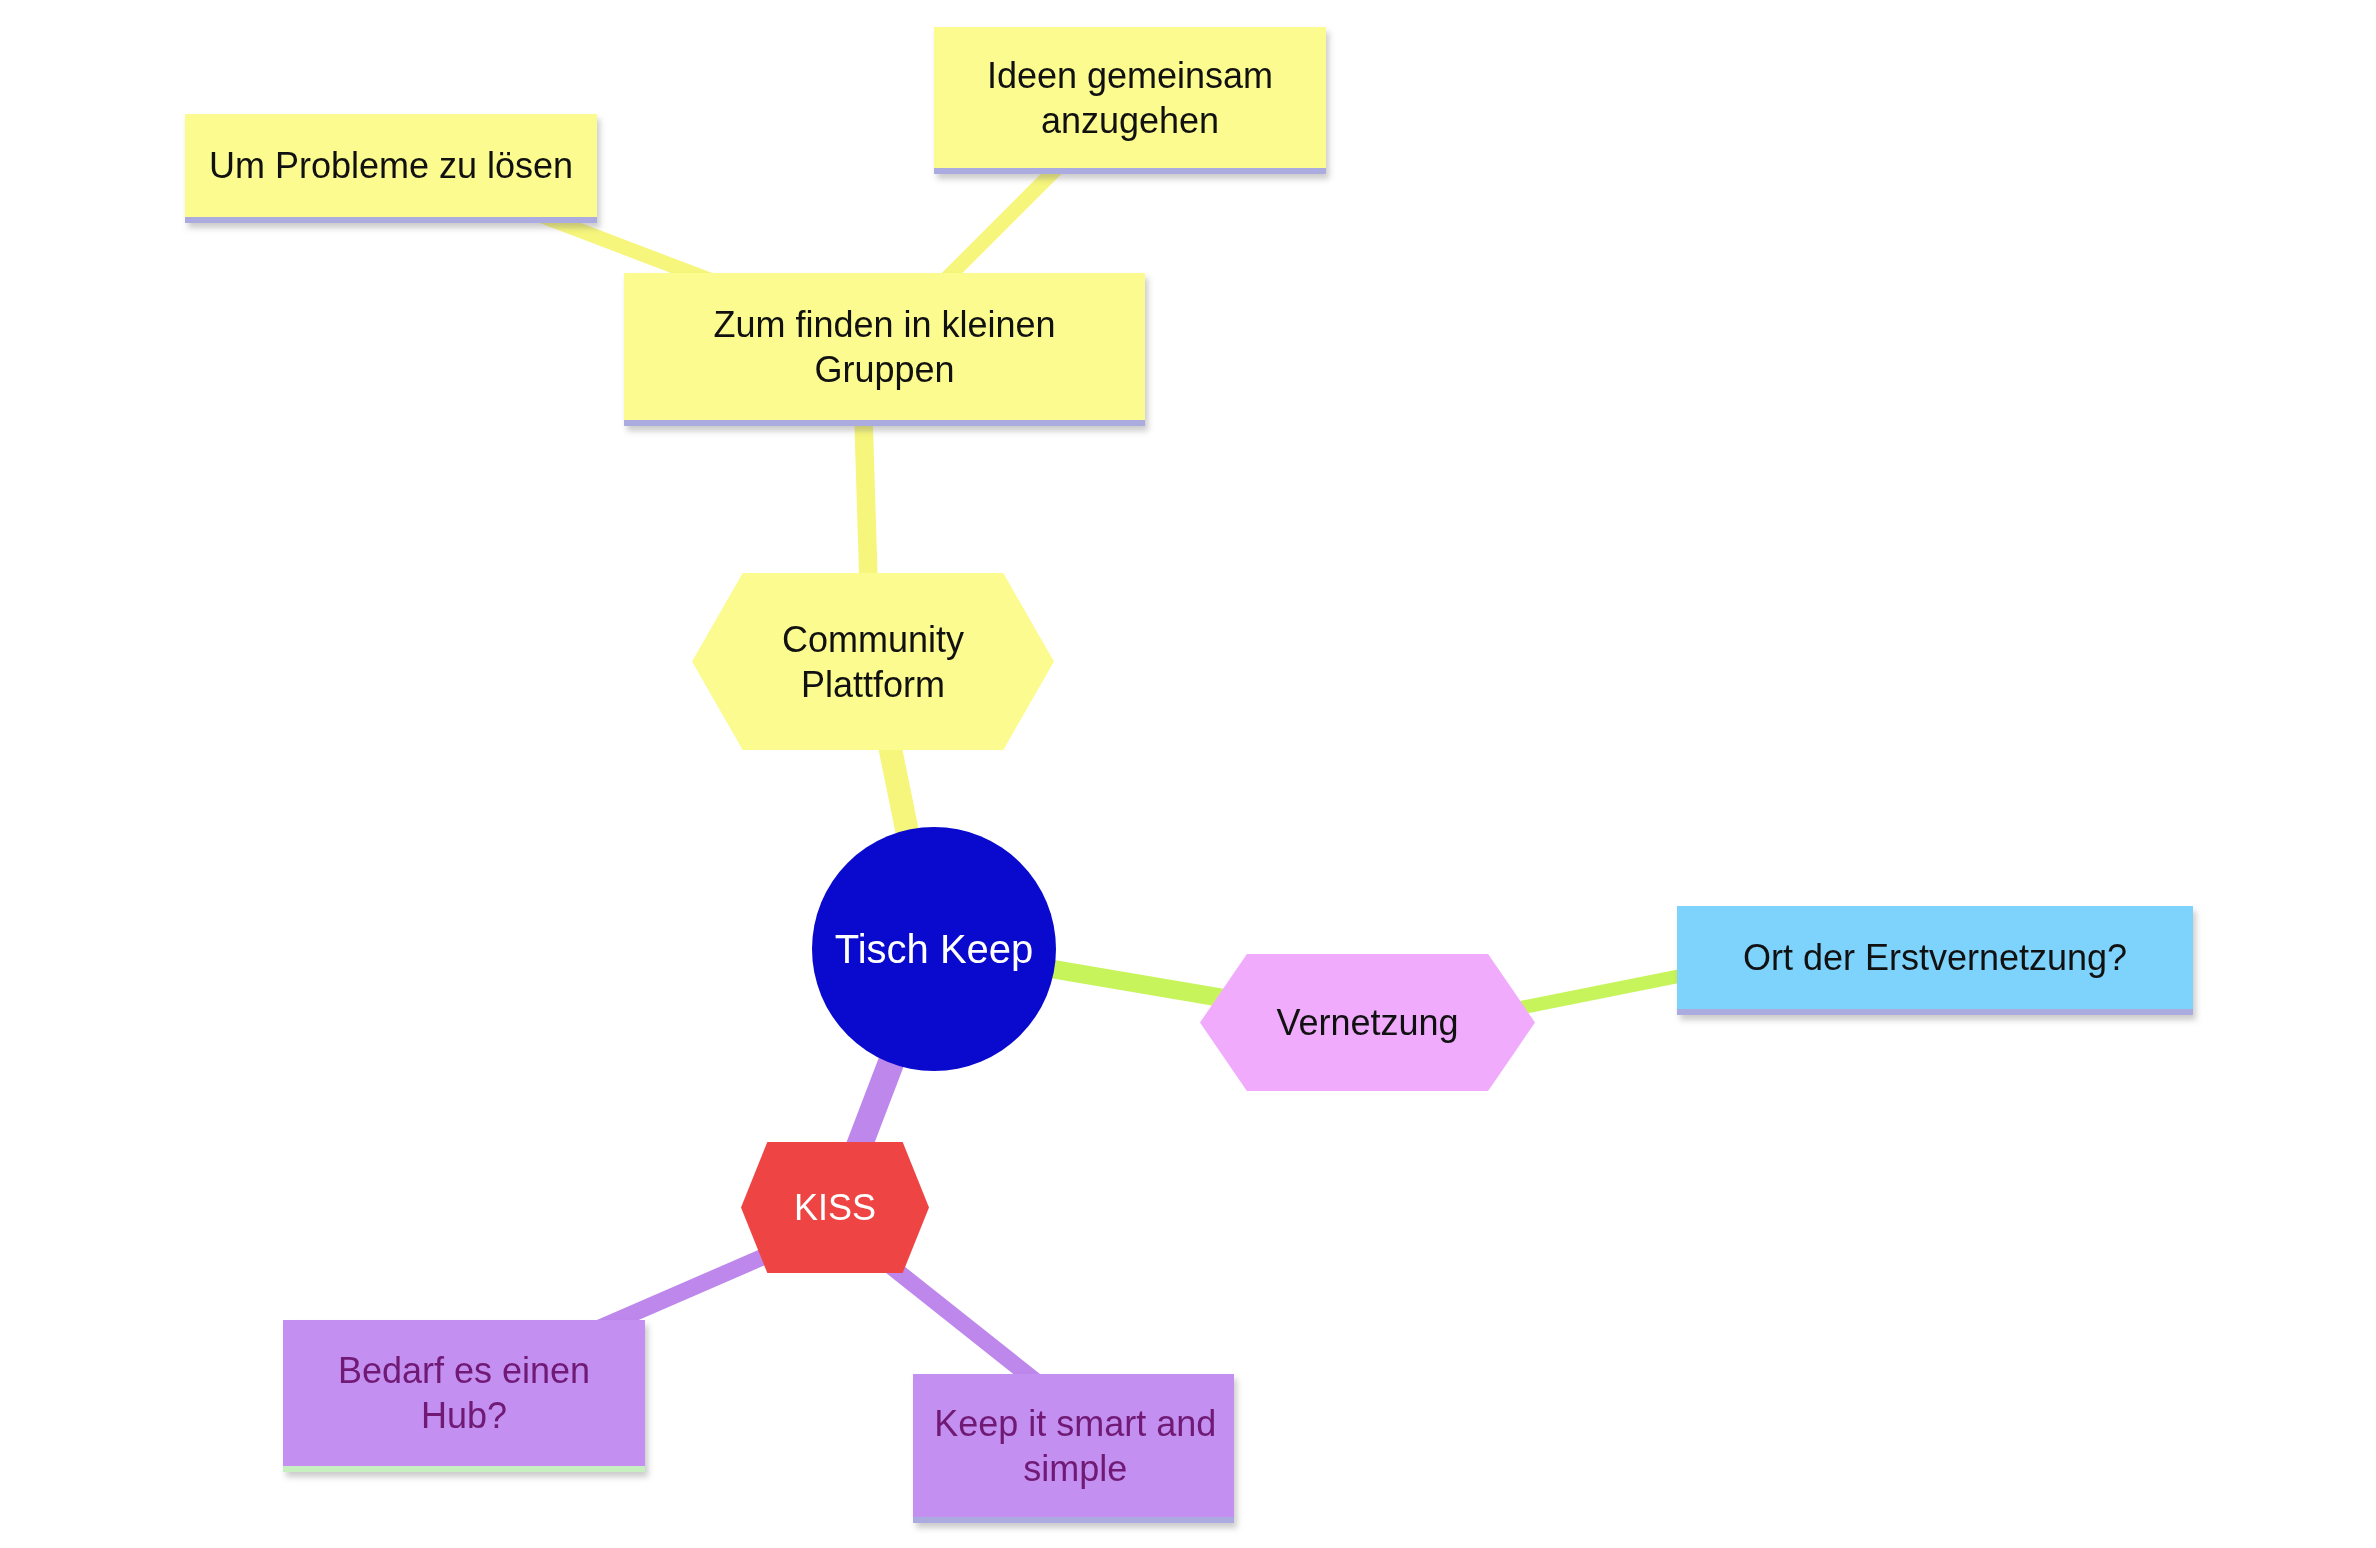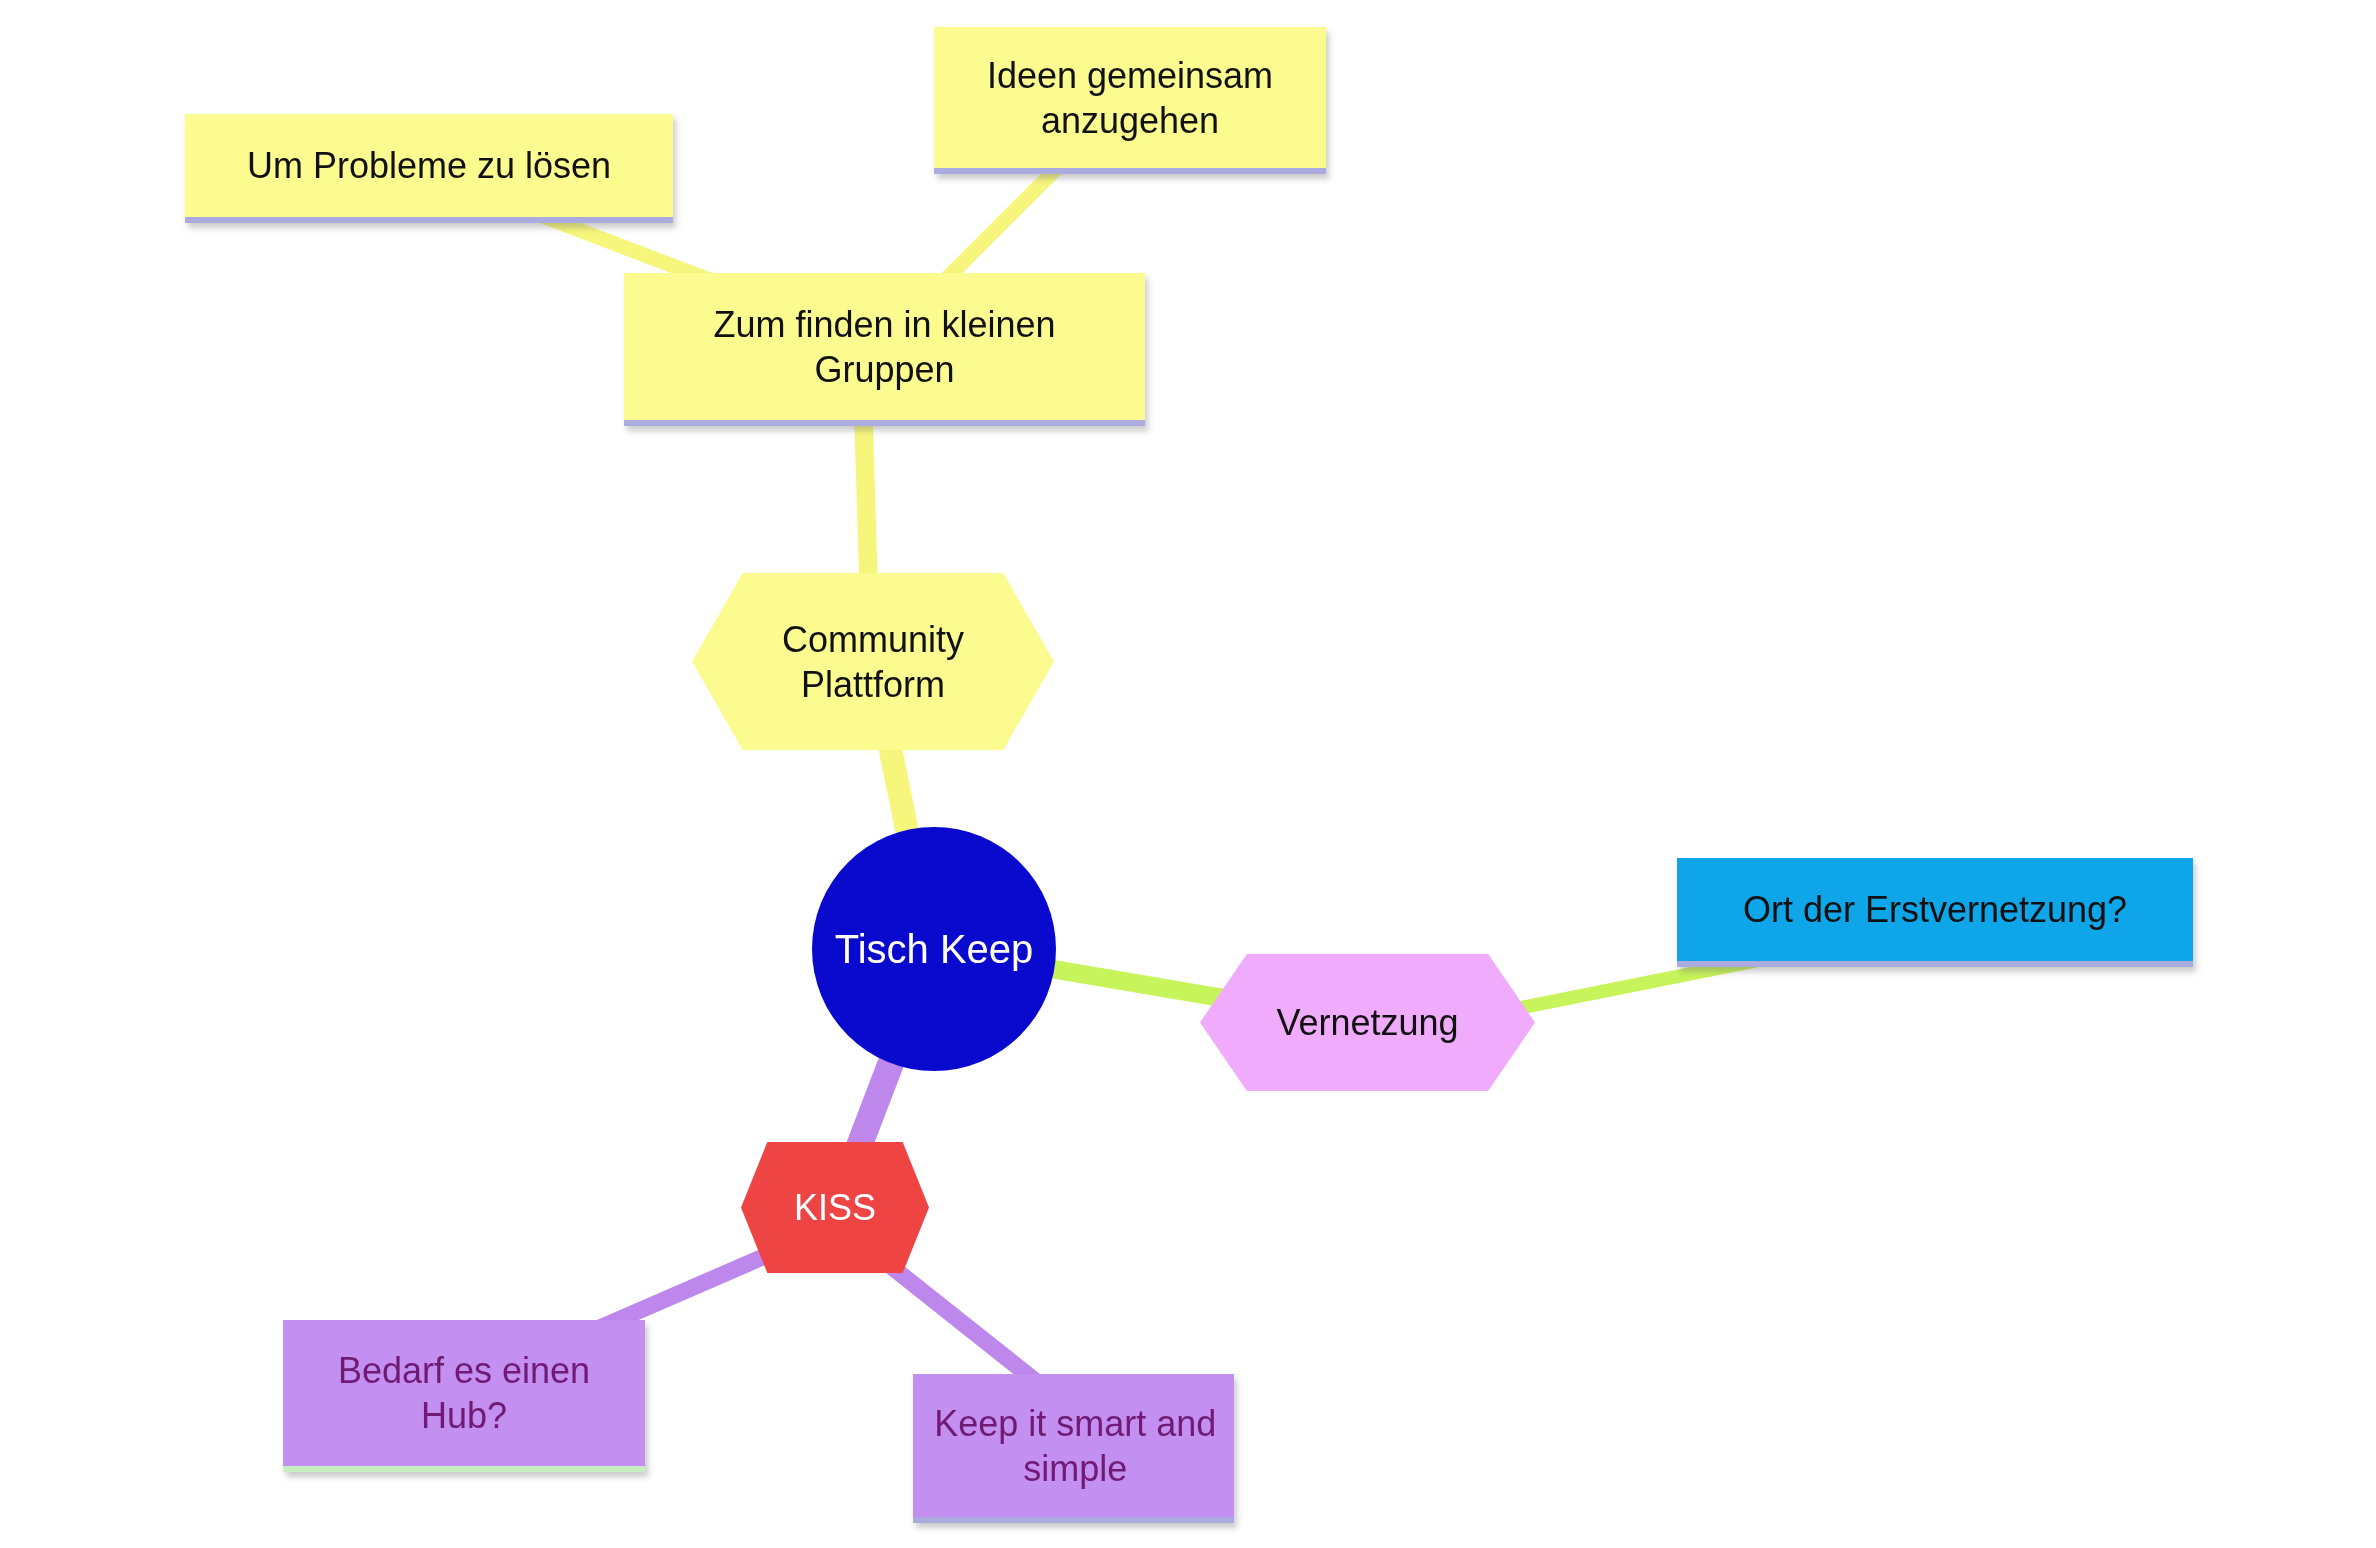--- a/index.html
+++ b/index.html
@@ -36,21 +36,22 @@
     color: #111111;
     cursor: default;
   }
   .rect {
     background: #fbfb90;
     border-bottom: 6.8px solid #ababe0;
     box-shadow: 2.9px 4.9px 5.9px rgba(110,110,110,0.35);
     padding: 5.9px 17.6px;
   }
   .rect.green {
-    background: #0ea5e9;
+    background: #7dd3fc;
+    margin-top: 48px;
   }
   .rect.purple {
     background: #c38ff0;
     color: #701a75;
   }
   .rect.underline-green {
     border-bottom-color: #c8efc0;
   }
   .hex {
     clip-path: polygon(0% 50%, 14% 0%, 86% 0%, 100% 50%, 86% 100%, 14% 100%);
@@ -80,21 +81,21 @@
     <line x1="958" y1="298" x2="1088" y2="168" stroke="#f6f67c" stroke-width="15" stroke-linecap="round"></line>
 
     <line x1="958" y1="973" x2="1400" y2="1048" stroke="#c6f45a" stroke-width="19" stroke-linecap="round"></line>
     <line x1="1500" y1="1045" x2="1815" y2="982" stroke="#c6f45a" stroke-width="14" stroke-linecap="round"></line>
 
     <line x1="958" y1="973" x2="856" y2="1240" stroke="#be87ec" stroke-width="27" stroke-linecap="round"></line>
     <line x1="830" y1="1268" x2="590" y2="1372" stroke="#be87ec" stroke-width="17" stroke-linecap="round"></line>
     <line x1="888" y1="1278" x2="1082" y2="1432" stroke="#be87ec" stroke-width="17" stroke-linecap="round"></line>
   </svg>
 
-  <div class="node rect" style="left:185px; top:114px; width:488px; height:109px;">
+  <div class="node rect" style="left:185px; top:114px; width:412px; height:109px;">
     <span class="label">Um Probleme zu lösen</span>
   </div>
 
   <div class="node rect" style="left:934px; top:27px; width:392px; height:147px;">
     <span class="label">Ideen gemeinsam anzugehen</span>
   </div>
 
   <div class="node rect" style="left:624px; top:273px; width:521px; height:153px;">
     <span class="label">Zum finden in kleinen Gruppen</span>
   </div>

